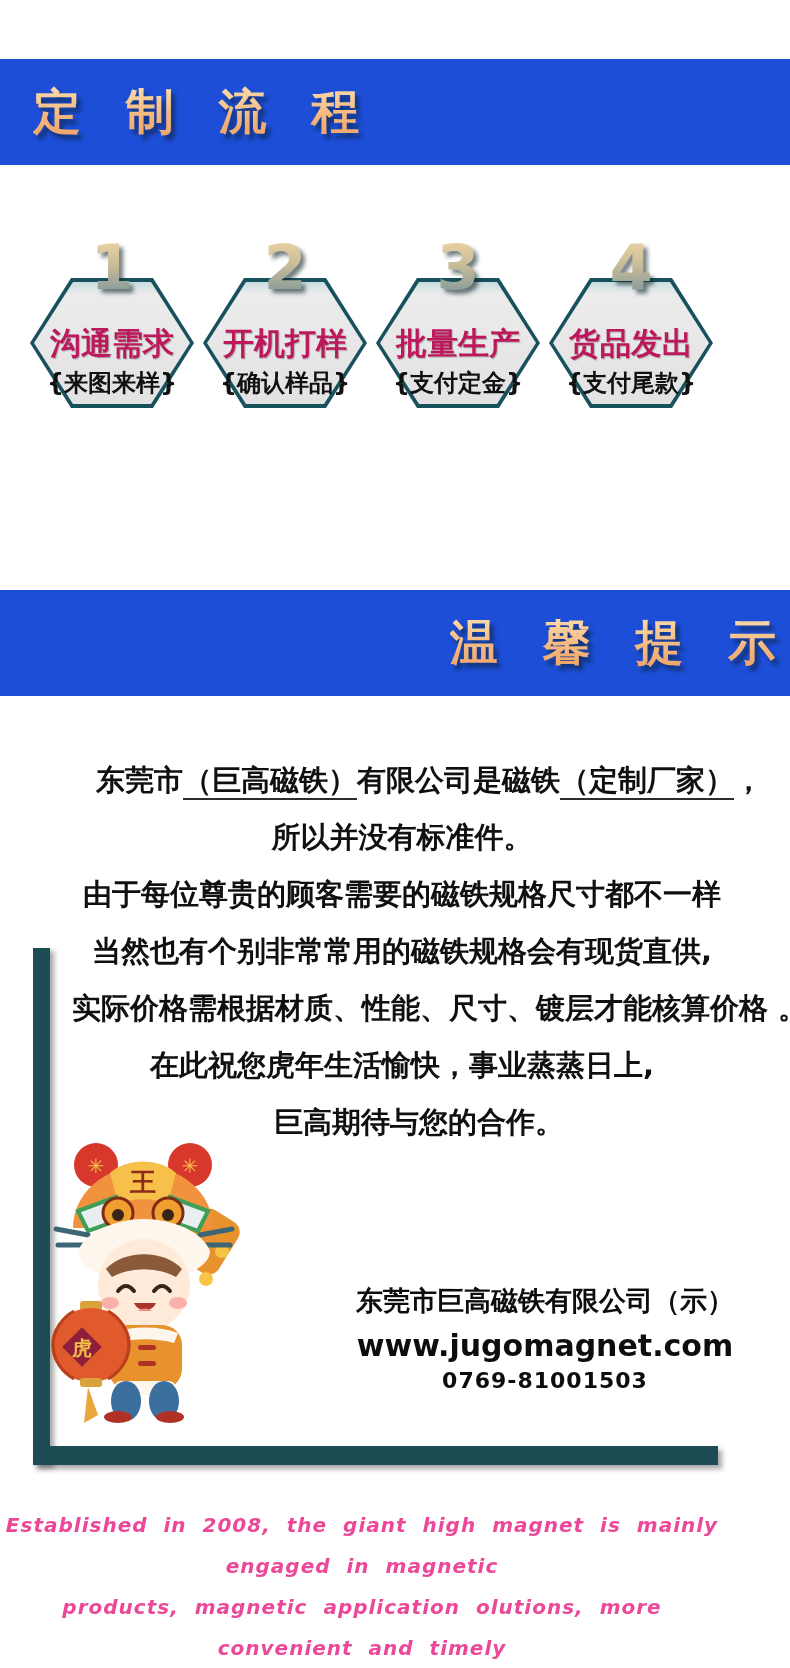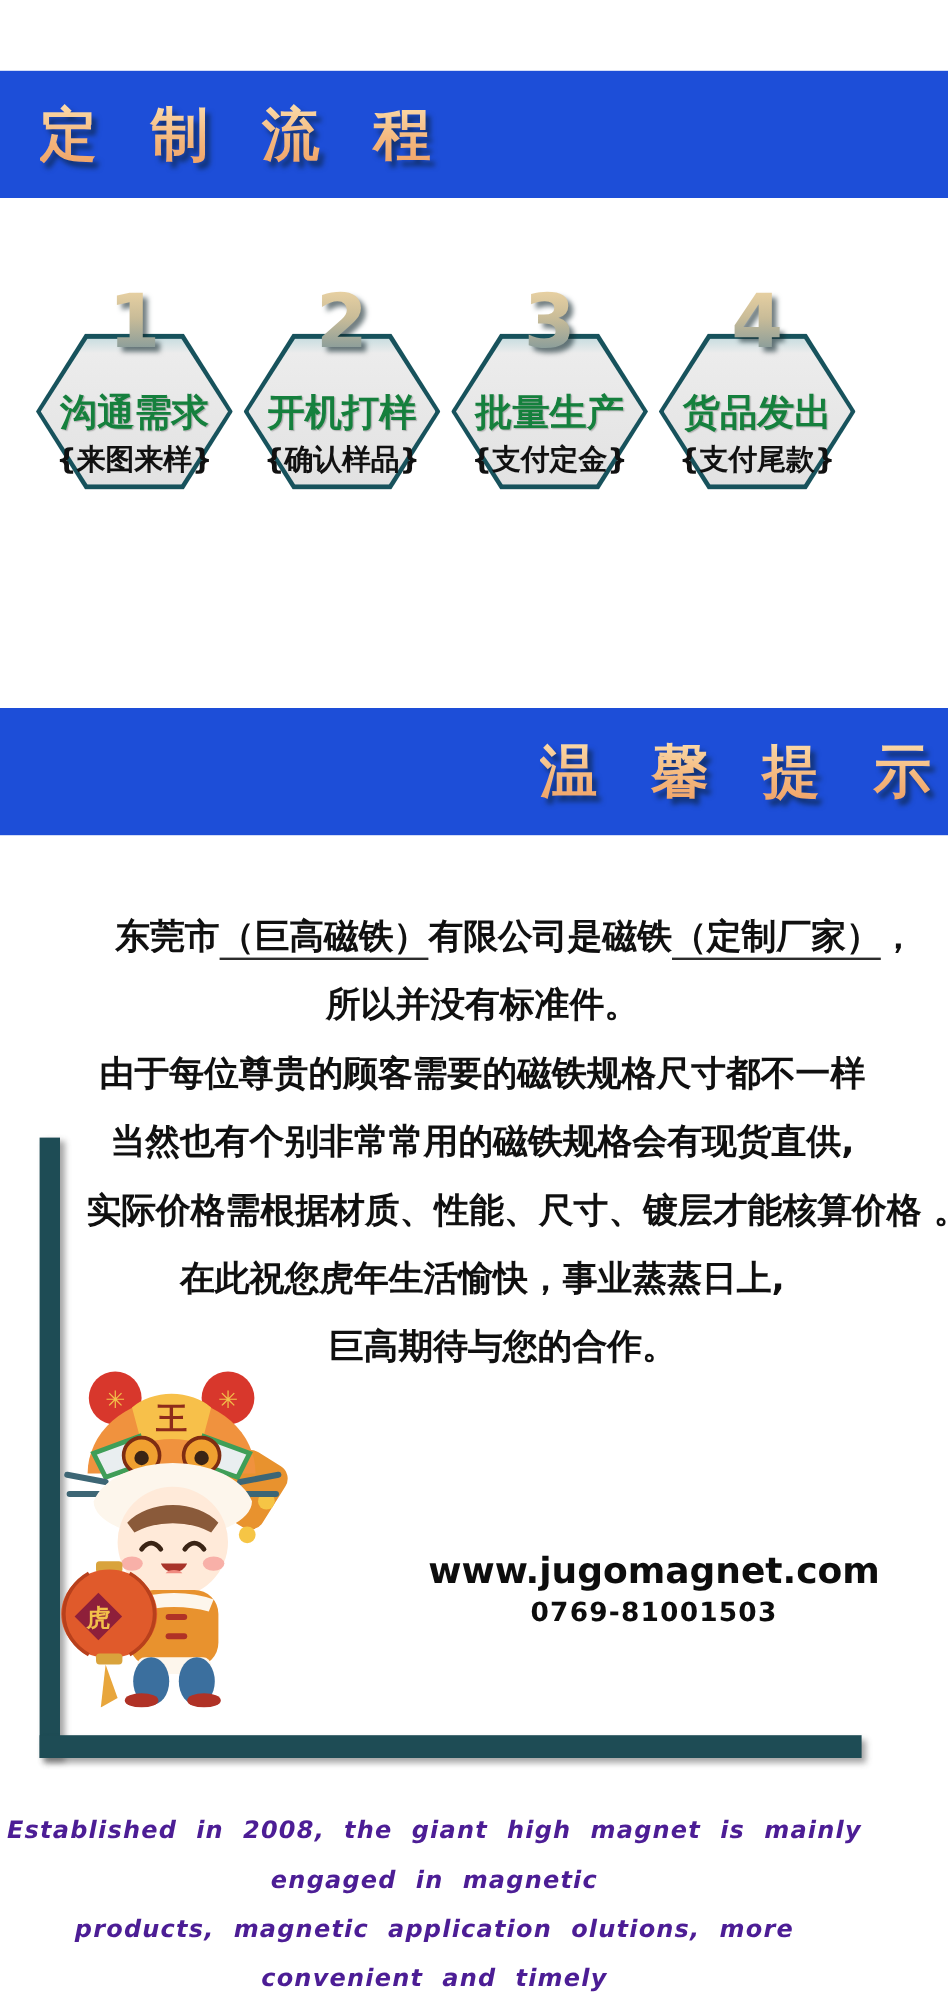--- a/index.html
+++ b/index.html
@@ -33,21 +33,21 @@
   .step-number{
     position:absolute;top:2px;left:0;width:170px;text-align:center;
     font-size:62px;line-height:62px;font-weight:bold;
     background:linear-gradient(180deg,#e7d0a2 10%,#c9bc98 45%,#7e979b 95%);
     -webkit-background-clip:text;background-clip:text;color:transparent;
     filter:drop-shadow(4px 4px 2px rgba(18,40,45,0.6));
     z-index:3;
   }
   .step-title{
     position:absolute;top:88px;left:0;width:170px;text-align:center;
-    font-size:31px;font-weight:bold;color:#15803d;z-index:2;
+    font-size:31px;font-weight:bold;color:#be185d;z-index:2;
     text-shadow:1px 1px 1px rgba(0,0,0,0.25);white-space:nowrap;
   }
   .step-sub{
     position:absolute;top:132px;left:0;width:170px;text-align:center;
     font-size:24px;font-weight:bold;color:#111;z-index:2;white-space:nowrap;
   }
 
   
   .notice-text{left:72px;top:752px;width:660px;font-size:29px;font-weight:bold;
                color:#101010;line-height:57px;}
@@ -63,21 +63,21 @@
   .hbar{left:33px;top:1446px;width:685px;height:19px;background:#1e4c55;
         box-shadow:4px 4px 5px rgba(60,60,60,0.45);}
 
   
   .company{left:330px;top:1283px;width:430px;text-align:center;color:#0d0d0d;}
   .company-name{font-size:27px;font-weight:bold;white-space:nowrap;}
   .company-web{font-size:30px;font-weight:bold;margin-top:9px;}
   .company-phone{font-size:22px;font-weight:bold;margin-top:5px;letter-spacing:1px;}
 
   
-  .tagline{left:0;top:1505px;width:724px;text-align:center;color:#4c1d95;
+  .tagline{left:0;top:1505px;width:724px;text-align:center;color:#ec4899;
            font-size:20px;font-style:italic;line-height:41px;
            letter-spacing:1px;word-spacing:8px;font-weight:bold;}
 
   
   .mascot{left:48px;top:1133px;width:195px;height:290px;}
 </style>
 </head>
 <body>
 
 <div class="abs banner" style="top:59px;">
@@ -207,20 +207,21 @@
       <path d="M60 178 a44 40 0 0 1 0 68" stroke="#b8401c" stroke-width="3" fill="none"></path>
       <rect x="20" y="200" width="28" height="28" transform="rotate(45 34 214)" fill="#8e1f3a"></rect>
       <text x="34" y="222" font-size="20" font-weight="bold" fill="#f2c04a" text-anchor="middle">虎</text>
       <rect x="32" y="245" width="22" height="9" rx="3" fill="#d9a33c"></rect>
       <path d="M40 254 l10 28 l-14 8 z" fill="#e8a63c"></path>
     </g>
   </svg>
 </div>
 
 <div class="abs company">
+  <div class="company-name">东莞市巨高磁铁有限公司（示）</div>
   <div class="company-web">www.jugomagnet.com</div>
   <div class="company-phone">0769-81001503</div>
 </div>
 
 <div class="abs tagline">
   <div>Established in 2008, the giant high magnet is mainly engaged in magnetic</div>
   <div>products, magnetic application olutions, more convenient and timely</div>
 
 </div>
 

